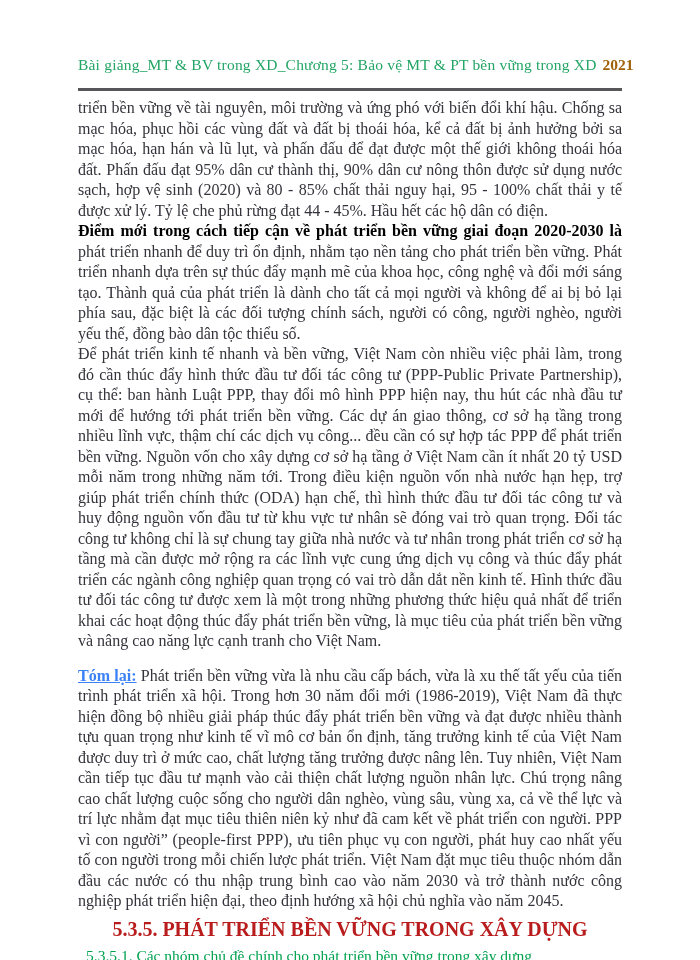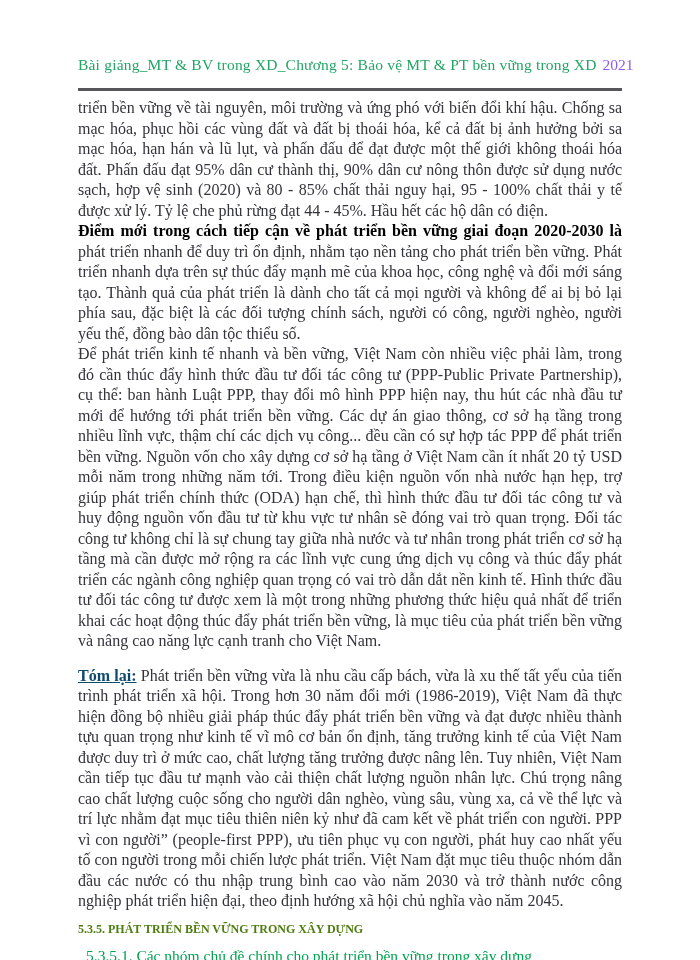--- a/index.html
+++ b/index.html
@@ -20,40 +20,41 @@
     letter-spacing:0.2px;
     white-space:nowrap;
   }
   .header-divider{
     width:2px;align-self:stretch;
     background:#8a8a8a;
     margin-left:6px;
   }
   .header-year{
     width:42px;text-align:center;
-    font-size:15.5px;font-weight:normal;
-    color:#8b5cf6;
+    font-size:15.5px;font-weight:bold;
+    color:#a16207;
   }
   .header-rule{height:3px;background:#57575a;margin-top:0;}
   .content{padding-top:7px;}
   .content p{
     margin:0;
     font-size:16px;
     line-height:20.5px;
     color:#33333b;
     text-align:justify;
   }
   .orange-bold{color:#000000;font-weight:bold;}
-  .red-underline{color:#0c4a6e;font-weight:bold;text-decoration:underline;}
+  .red-underline{color:#3b82f6;font-weight:bold;text-decoration:underline;}
   p.summary{margin-top:14px;}
   .h-blue{
     margin:7px 0 0 0;
-    font-size:12px;line-height:21px;
-    font-weight:bold;color:#4d7c0f;
+    font-size:20px;line-height:21px;
+    font-weight:bold;color:#b91c1c;
     font-family:"Liberation Serif","DejaVu Serif",serif;
+    text-align:center;
   }
   .h-green{
     margin:5px 0 0 8px;
     font-size:15.5px;line-height:21px;
     font-weight:normal;color:#00a24f;
     font-family:"Liberation Serif","DejaVu Serif",serif;
   }
   p.themes-intro{margin-top:3px;}
   .phrase-highlight{background:#eaf3d9;}
 </style>

